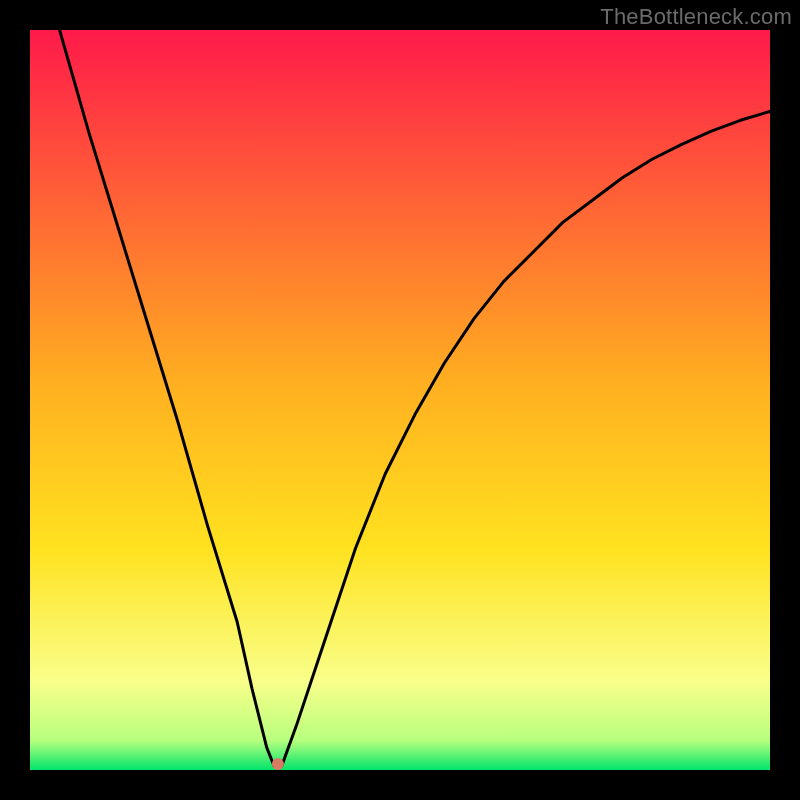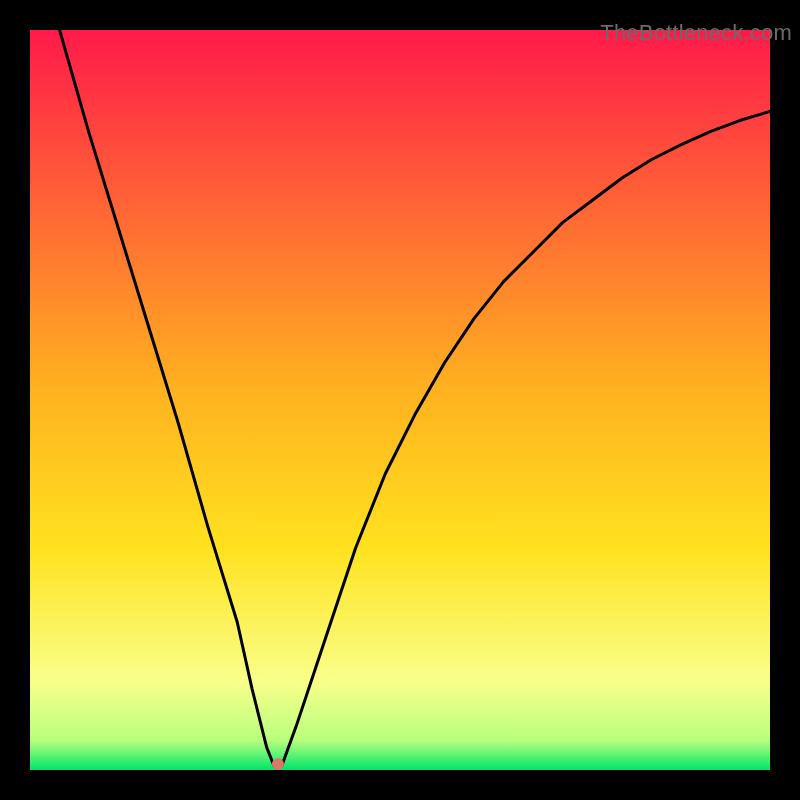--- a/index.html
+++ b/index.html
@@ -21,21 +21,21 @@
   }
   .plot-area {
     position: absolute;
     left: 0;
     top: 0;
     width: 740px;
     height: 740px;
   }
   .watermark {
     position: absolute;
-    top: 20px;
+    top: 4px;
     right: 8px;
     color: #6b6b6b;
     font-size: 22px;
     font-weight: 500;
     letter-spacing: 0.2px;
     user-select: none;
   }
   svg { display: block; }
 </style>
 </head>

